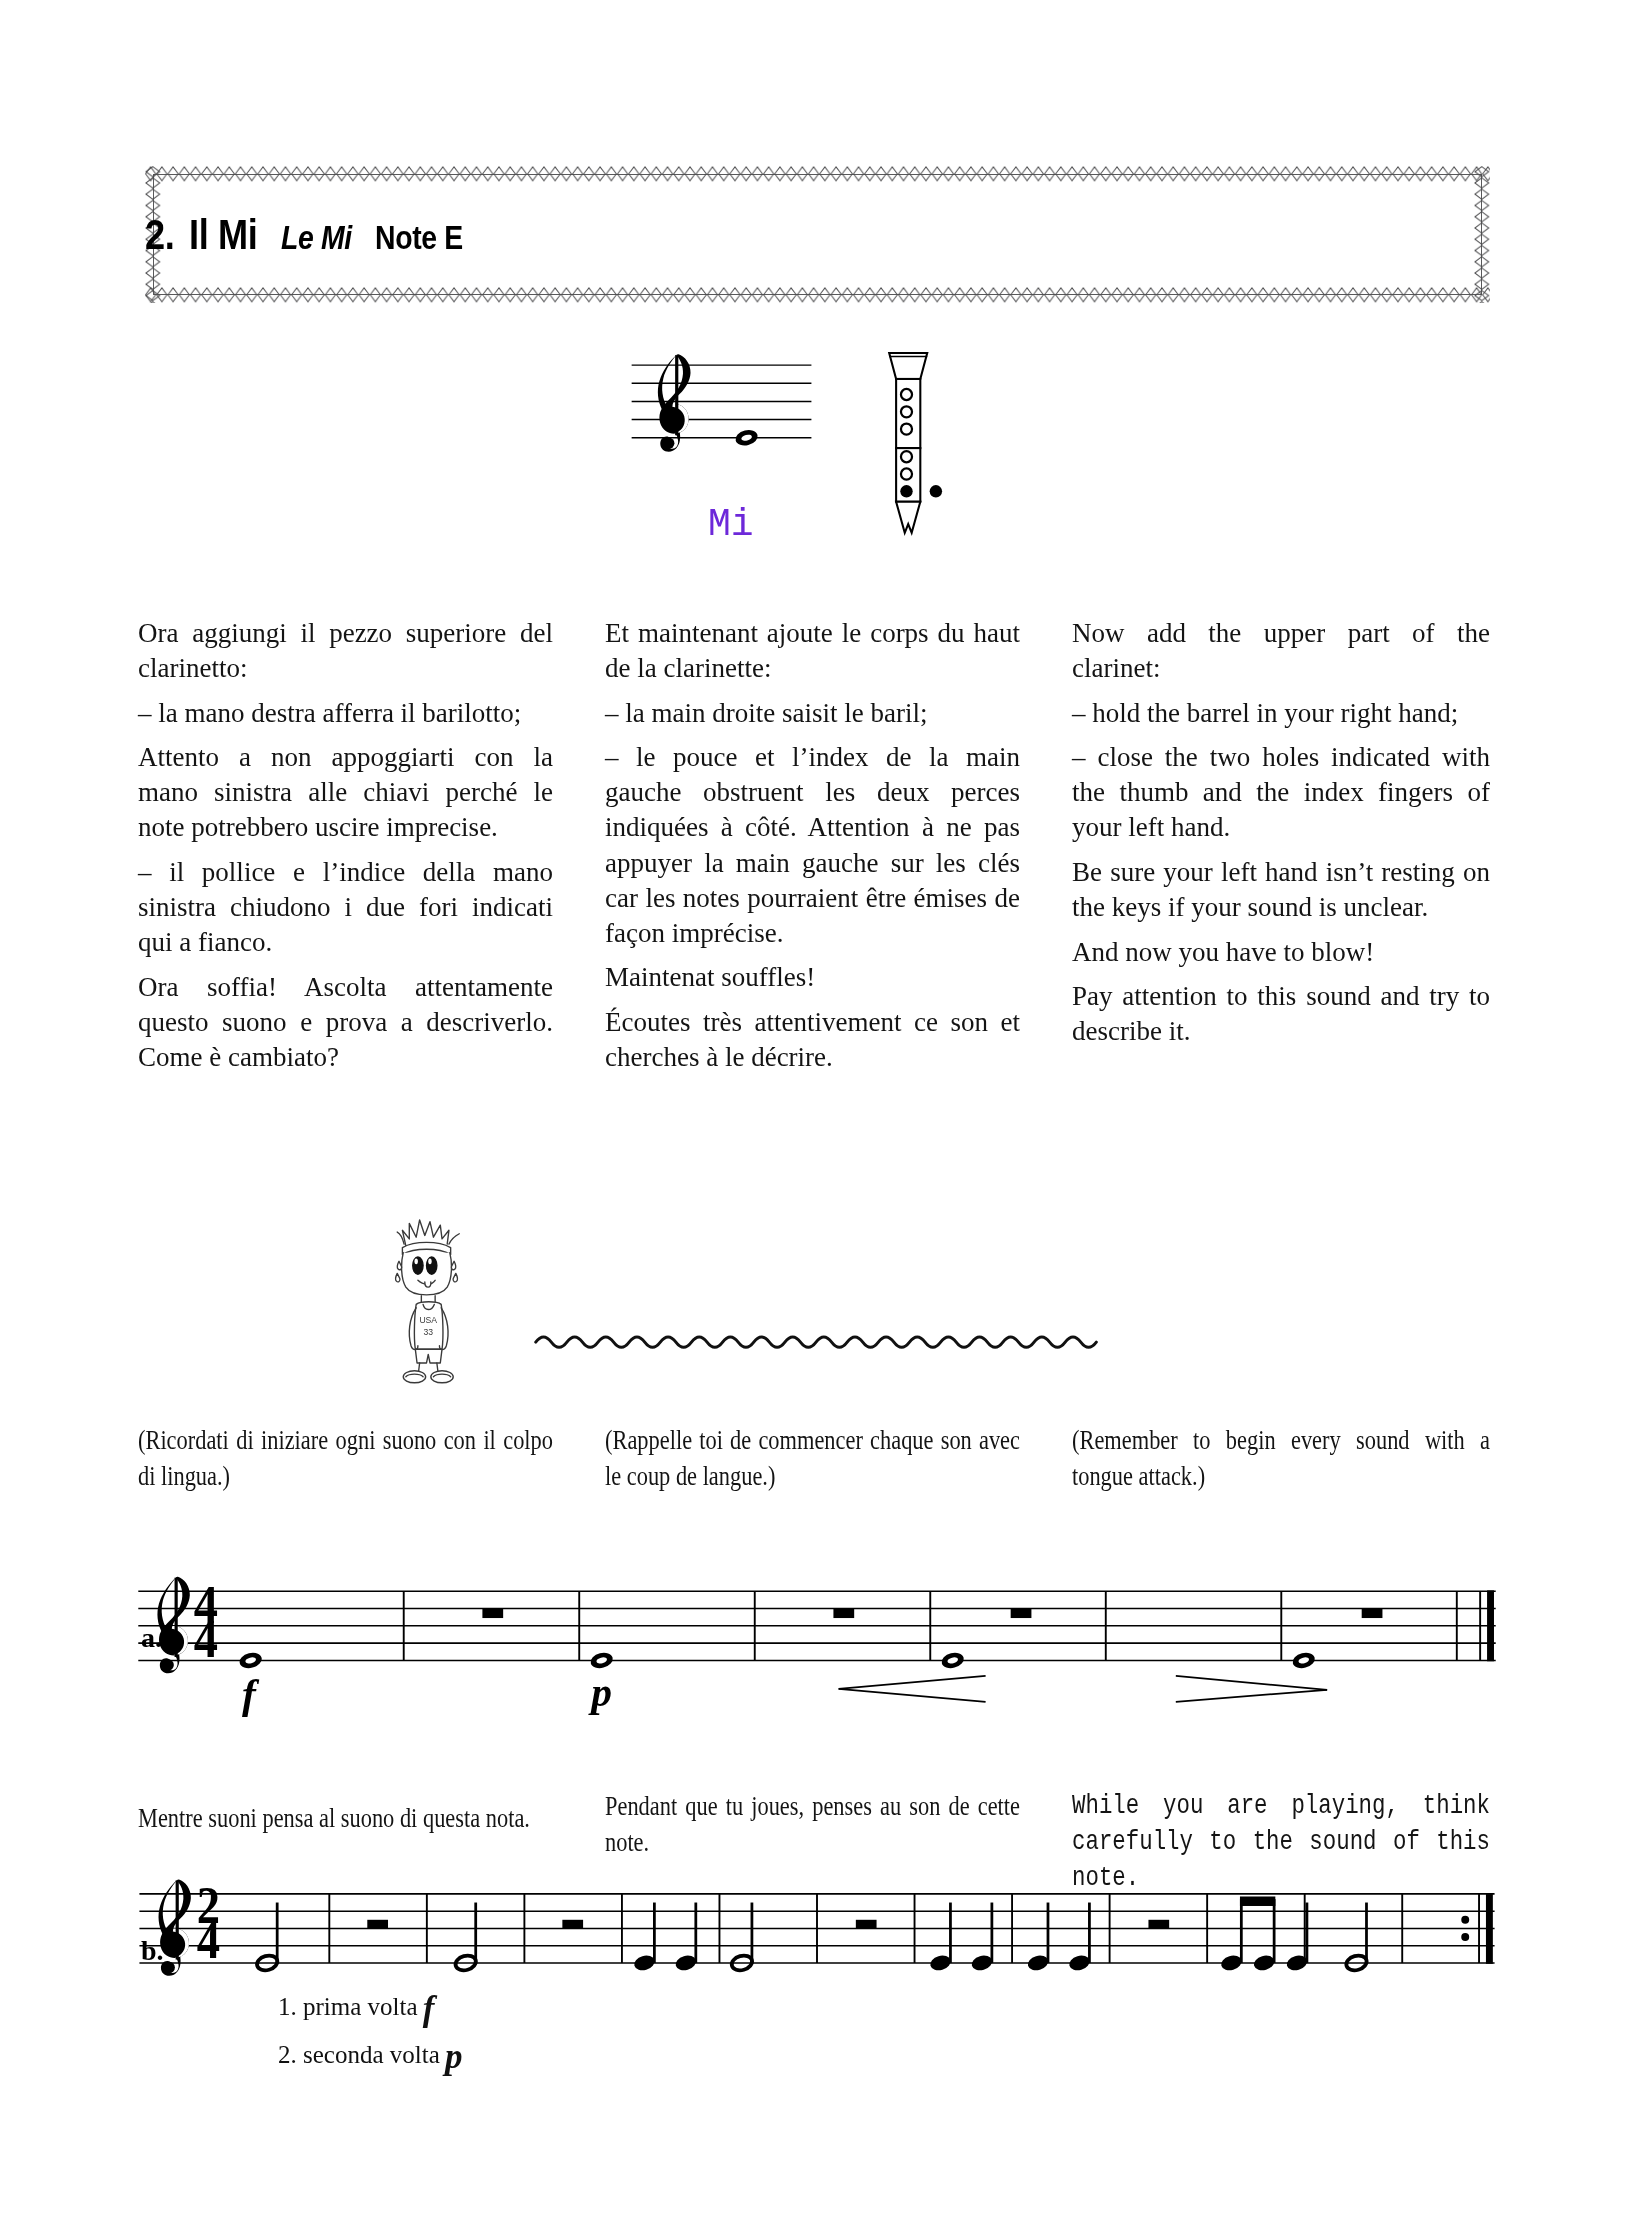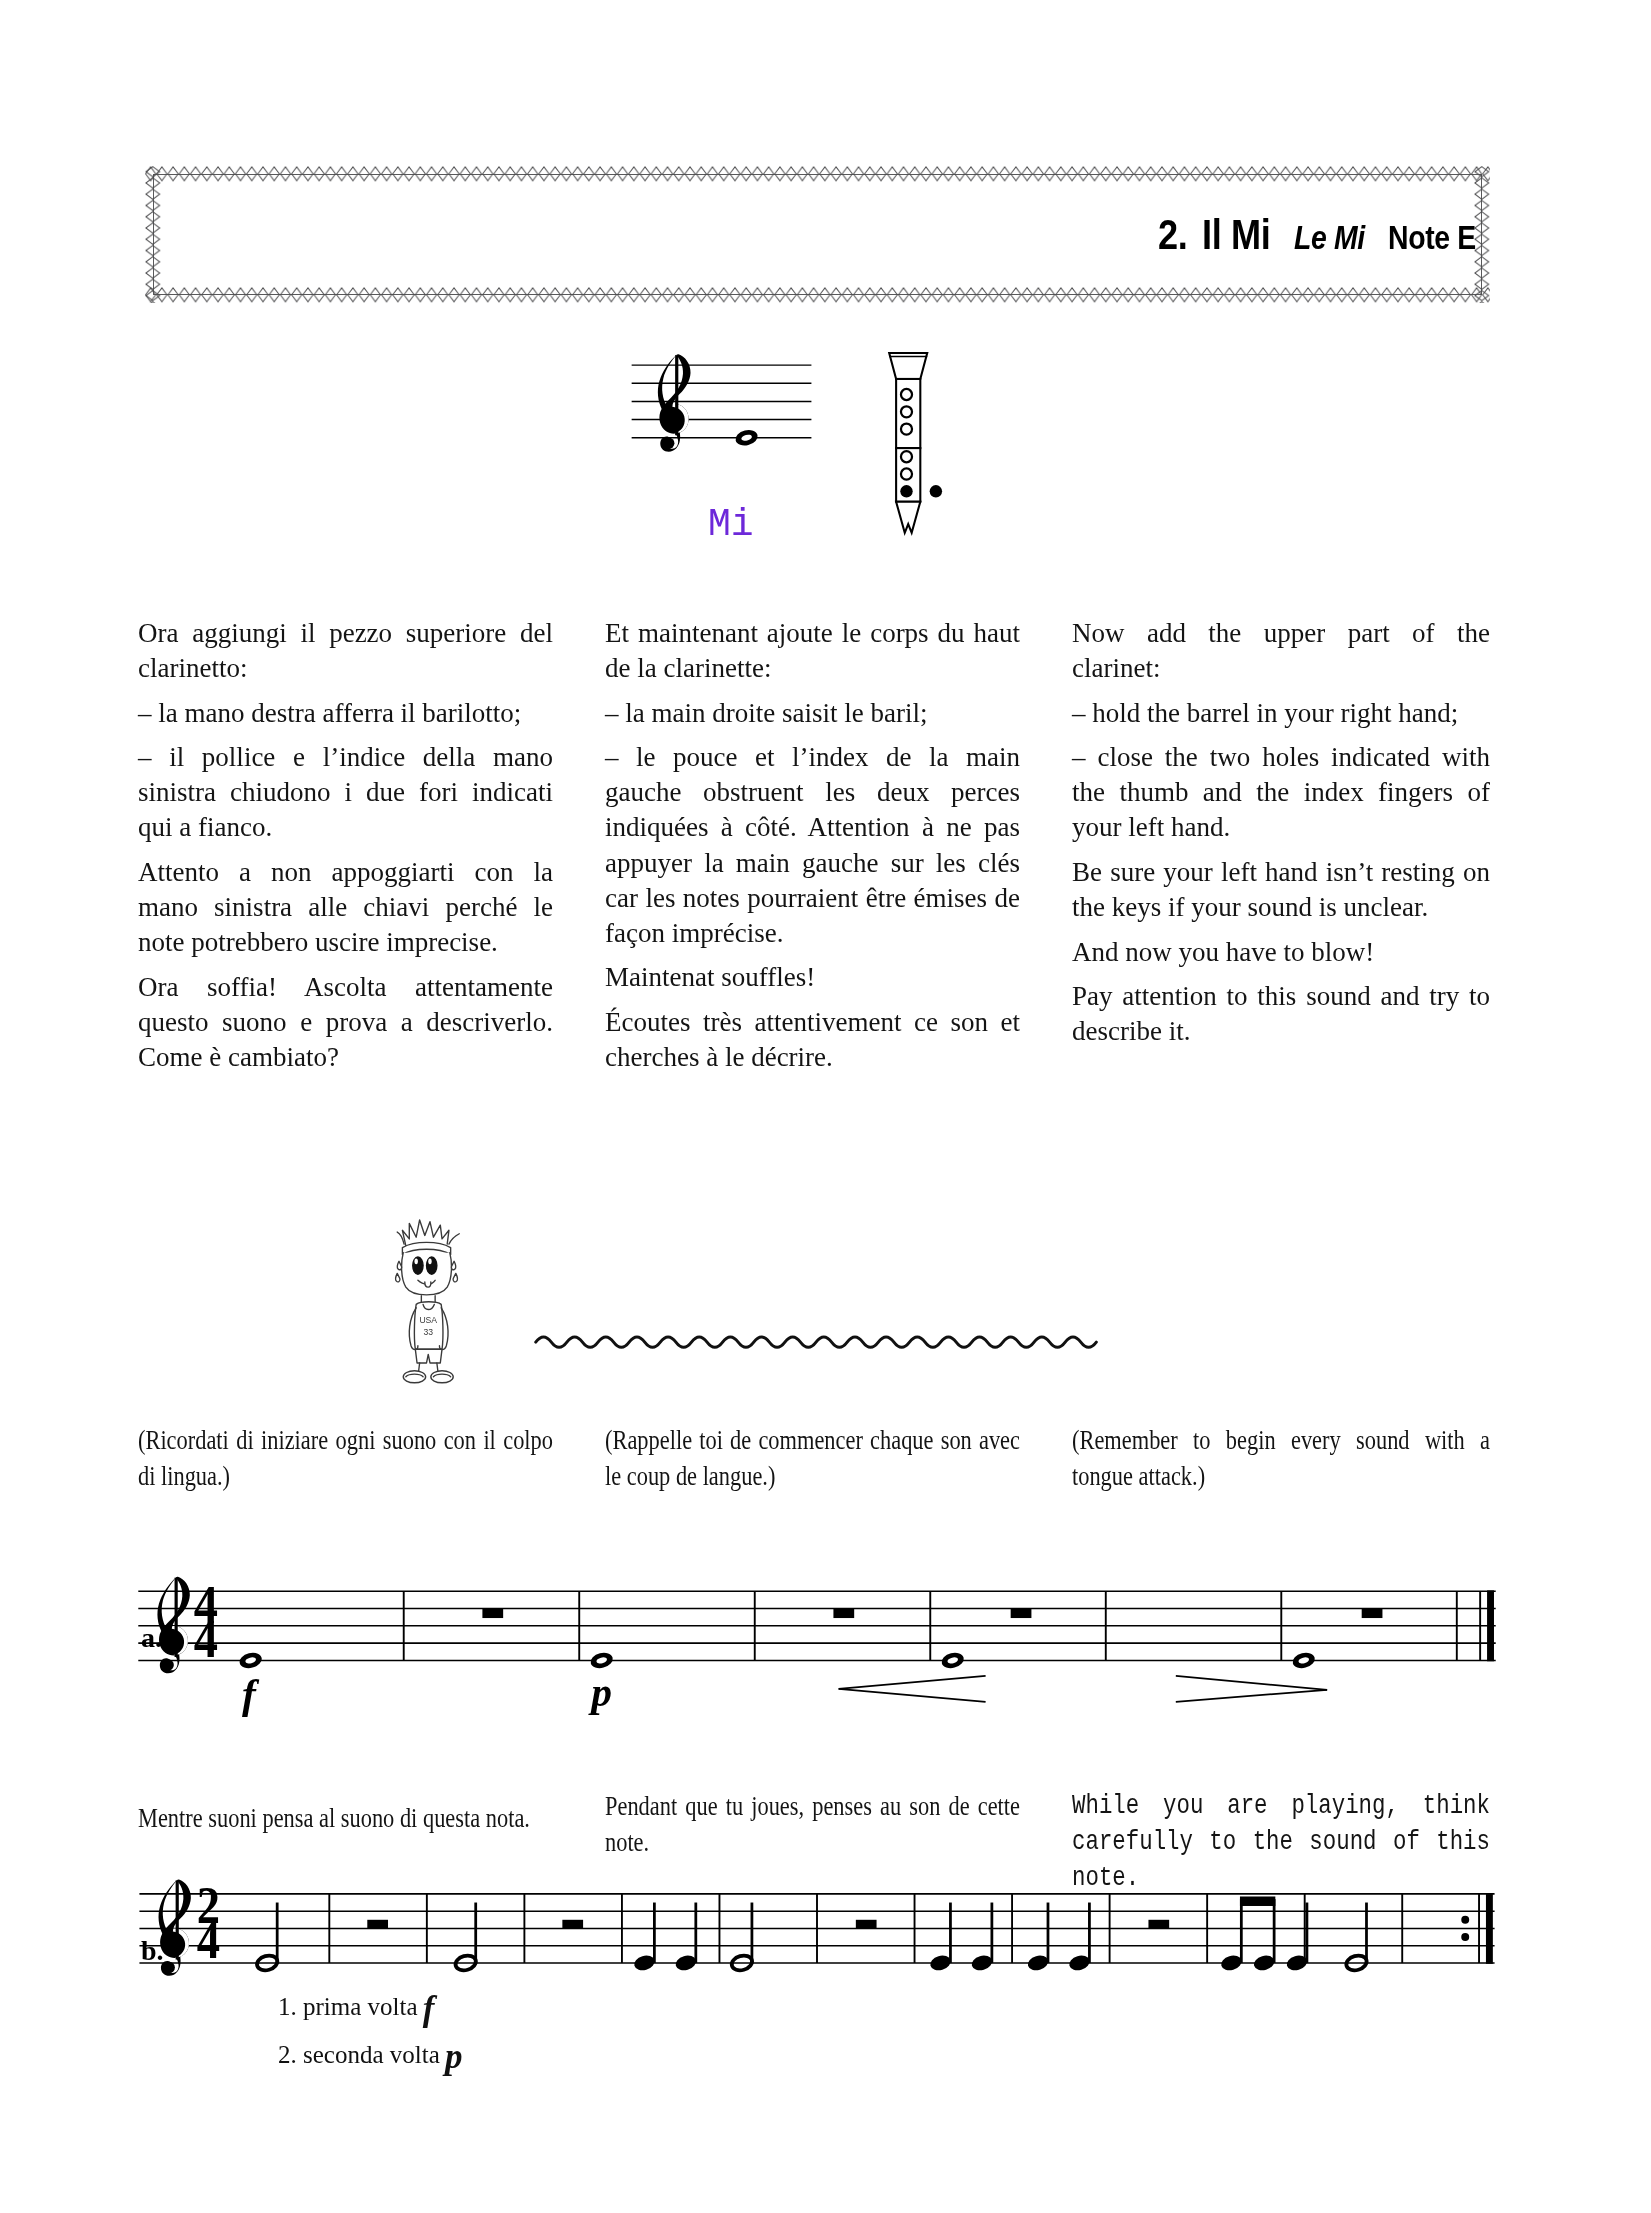--- a/index.html
+++ b/index.html
@@ -19,21 +19,21 @@
   
   .title-box {
     position: absolute;
     left: 145px;
     top: 166px;
     width: 1345px;
     height: 137px;
     box-sizing: border-box;
     display: flex;
     align-items: center;
-    justify-content: flex-end;
+    justify-content: flex-start;
   }
   .title-frame-inner {
     position: absolute;
     left: 7.8px; top: 7.8px; right: 7.8px; bottom: 7.8px;
     border: 0.9px solid #58585a;
   }
   .zig {
     position: absolute;
     color: #4a4a4c;
   }
@@ -307,22 +307,22 @@
 
       <circle cx="32" cy="164" r="7.2" fill="#000"></circle>
     </g>
   </svg>
   <div class="note-label">Mi</div>
 </div>
 
 <div class="col it block1">
   <p>Ora aggiungi il pezzo superiore del clarinetto:</p>
   <p>–  la mano destra afferra il barilotto;</p>
+  <p>Attento a non appoggiarti con la mano sinistra alle chiavi perché le note potrebbero uscire imprecise.</p>
   <p>–  il pollice e l’indice della mano sinistra chiudono i due fori indicati qui a fianco.</p>
-  <p>Attento a non appoggiarti con la mano sinistra alle chiavi perché le note potrebbero uscire imprecise.</p>
   <p>Ora soffia! Ascolta attentamente questo suono e prova a descriverlo. Come è cambiato?</p>
 </div>
 
 <div class="col fr block1">
   <p>Et maintenant ajoute le corps du haut de la clarinette:</p>
   <p>–  la main droite saisit le baril;</p>
   <p>–  le pouce et l’index de la main gauche obstruent les deux perces indiquées à côté. Attention à ne pas appuyer la main gauche sur les clés  car les notes pourraient être émises de façon imprécise.</p>
   <p>Maintenat souffles!</p>
   <p>Écoutes très attentivement ce son et cherches à le décrire.</p>
 </div>

